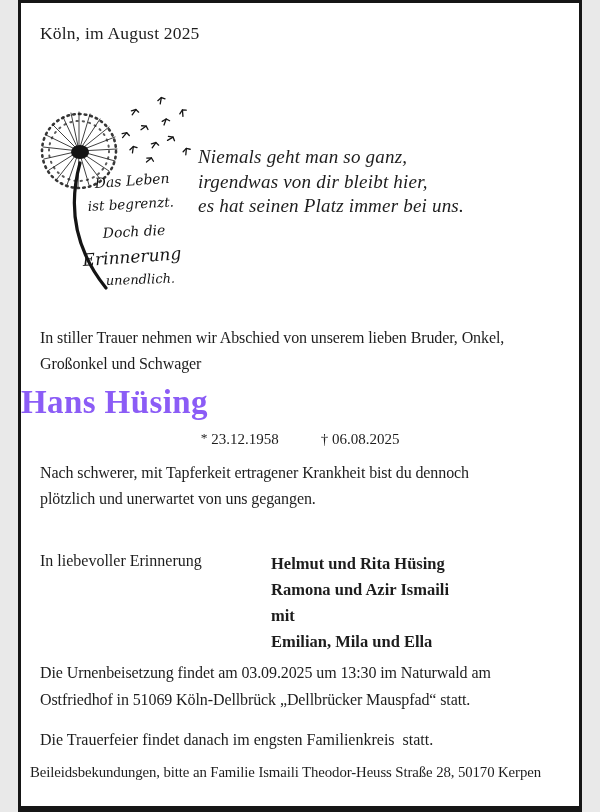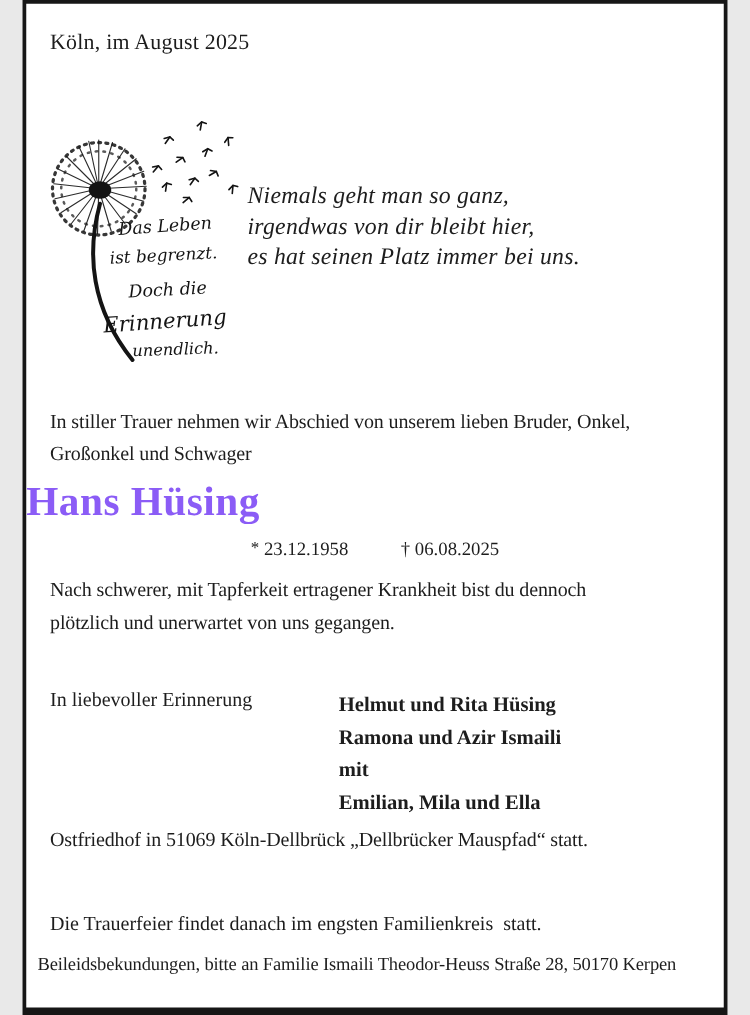--- a/index.html
+++ b/index.html
@@ -128,20 +128,21 @@
   <div class="abs memorial-label">In liebevoller Erinnerung</div>
 
   <div class="abs mourners">
     <div>Helmut und Rita Hüsing</div>
     <div>Ramona und Azir Ismaili</div>
     <div>mit</div>
     <div>Emilian, Mila und Ella</div>
   </div>
 
   <div class="abs burial">
+    <div>Die Urnenbeisetzung findet am 03.09.2025 um 13:30 im Naturwald am</div>
     <div>Ostfriedhof in 51069 Köln-Dellbrück „Dellbrücker Mauspfad“ statt.</div>
   </div>
 
   <div class="abs service">Die Trauerfeier findet danach im engsten Familienkreis  statt.</div>
 
   <div class="abs condolences">Beileidsbekundungen, bitte an Familie Ismaili Theodor-Heuss Straße 28, 50170 Kerpen</div>
 
 </div>
 
 </body></html>

